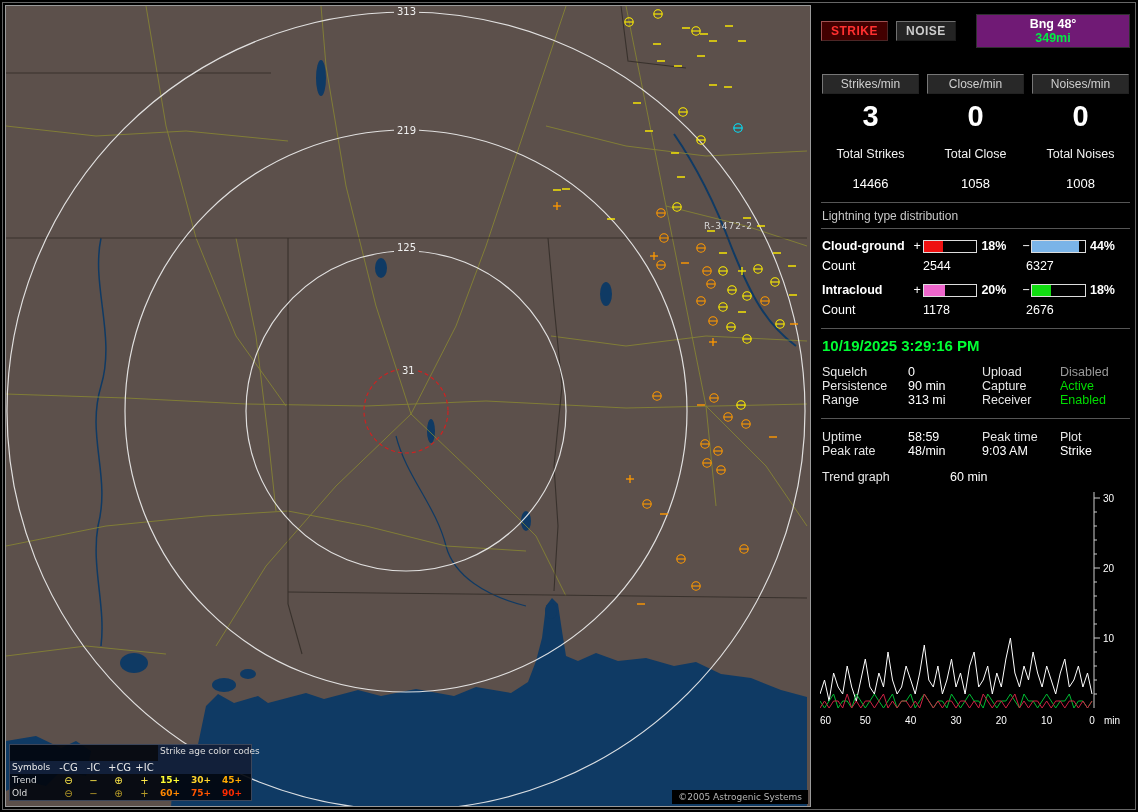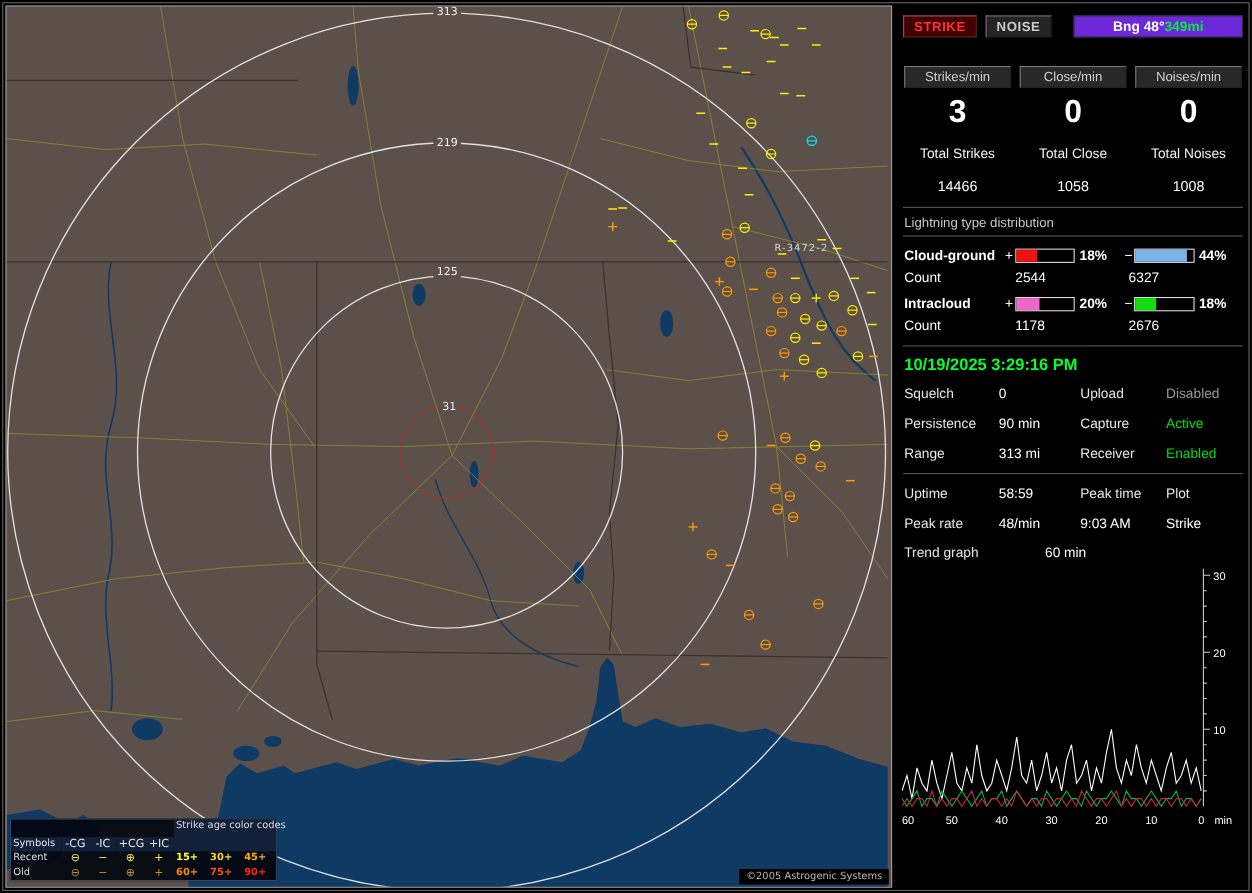--- a/index.html
+++ b/index.html
@@ -32,21 +32,21 @@
   .legend .age{font-weight:bold;}
 
   
   .panel{position:absolute;left:818px;top:5px;width:315px;height:802px;background:#000;
     color:#fff;font-size:12.5px;}
   .topbar{display:flex;align-items:center;gap:8px;margin:9px 3px 0 3px;}
   .btn{font-size:12px;font-weight:bold;padding:2px 9px;cursor:pointer;letter-spacing:0.5px;}
   .btn-strike{background:#420000;color:#ff3030;border:1px outset #a05050;}
   .btn-noise{background:#242424;color:#cccccc;border:1px outset #707070;}
   .bng-box{margin-left:auto;display:flex;justify-content:center;align-items:center;
-    background:#6d28d9;border:1px solid #303030;width:138px;padding:2px 7px;font-weight:bold;}
+    background:#701a75;border:1px solid #303030;width:138px;padding:2px 7px;font-weight:bold;flex-direction:column;}
   .bng-rng{color:#00ee44;}
 
   .rates{display:grid;grid-template-columns:1fr 1fr 1fr;gap:8px;margin:26px 4px 0 4px;}
   .rate-btn{background:#282828;border:1px outset #777;color:#cfcfcf;text-align:center;
     font-size:12px;padding:2px 0;cursor:pointer;}
   .rate-vals{display:grid;grid-template-columns:1fr 1fr 1fr;margin-top:6px;}
   .rate-vals div{text-align:center;font-size:29px;font-weight:bold;}
   .totals{display:grid;grid-template-columns:1fr 1fr 1fr;margin-top:14px;text-align:center;}
   .totals .tl{font-size:12.5px;color:#f2f2f2;}
   .totals .tv{margin-top:15px;font-size:13px;}
@@ -60,21 +60,21 @@
   .bar{width:54px;height:11px;border:1px solid #ddd;background:#000;position:relative;
     box-sizing:content-box;}
   .bar-fill{position:absolute;left:0;top:0;bottom:0;}
   .pct{width:40px;font-weight:bold;padding-left:4px;}
   .count-row{display:flex;margin:6px 4px 0 4px;}
   .count-row .cl{width:102px;}
   .count-row .cv{width:104px;}
 
   .datetime{color:#00ff33;font-weight:bold;font-size:15px;margin:8px 4px 0 4px;}
 
-  .grid4{display:grid;grid-template-columns:86px 74px 78px auto;row-gap:13px;
+  .grid4{display:grid;grid-template-columns:86px 74px 78px auto;row-gap:0;
     margin:11px 4px 0 4px;}
   .lbl{color:#e6e6e6;} .val{color:#ffffff;}
 
   .trend-head{display:grid;grid-template-columns:86px auto;margin:12px 4px 0 4px;gap:42px;}
   .graph-wrap{margin:6px 0 0 2px;}
 </style>
 </head>
 <body>
 
 <div class="app">
@@ -415,21 +415,21 @@
     <div class="area-label">R-3472-2</div>
 
     <div class="legend">
       <span class="hd">Symbols</span>
       <span class="hd sym">-CG</span>
       <span class="hd sym">-IC</span>
       <span class="hd sym">+CG</span>
       <span class="hd sym">+IC</span>
       <span class="age-hd">Strike age color codes</span>
 
-      <span>Recent</span>
+      <span>Trend</span>
       <span class="sym" style="color: rgb(255, 233, 74);">⊖</span>
       <span class="sym" style="color: rgb(255, 233, 74);">−</span>
       <span class="sym" style="color: rgb(255, 233, 74);">⊕</span>
       <span class="sym" style="color: rgb(255, 233, 74);">+</span>
       <span class="age" style="color: rgb(255, 255, 51);">15+</span>
       <span class="age" style="color: rgb(255, 212, 42);">30+</span>
       <span class="age" style="color: rgb(255, 170, 0);">45+</span>
 
       <span>Old</span>
       <span class="sym" style="color: rgb(181, 154, 40);">⊖</span>

